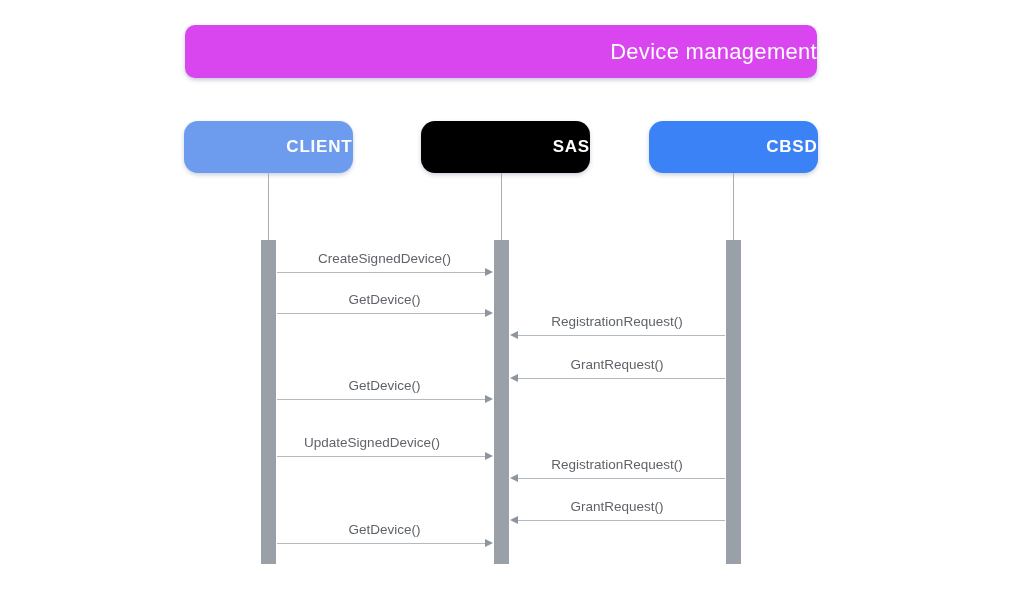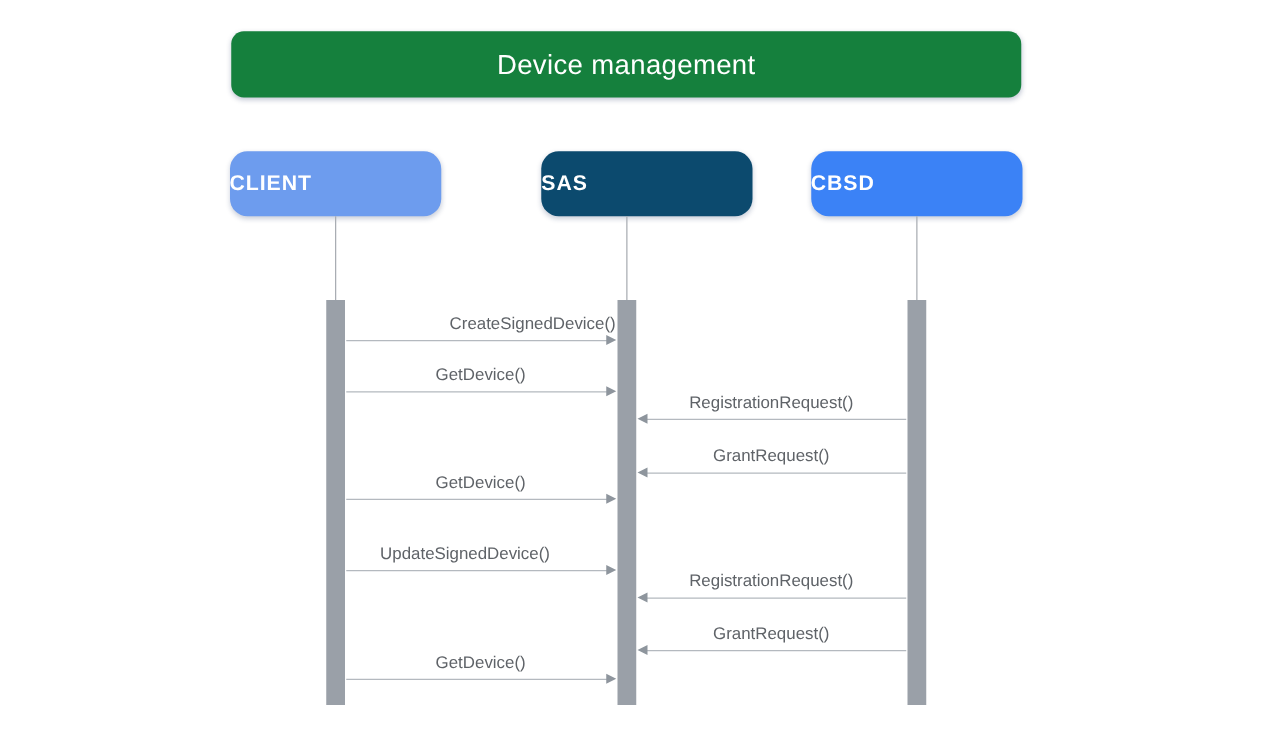--- a/index.html
+++ b/index.html
@@ -31,21 +31,21 @@
     box-shadow: 0 2px 4px rgba(20, 40, 90, 0.25);
   }
   .actor-box {
     position: absolute;
     top: 121px;
     width: 169px;
     height: 52px;
     border-radius: 14px;
     display: flex;
     align-items: center;
-    justify-content: flex-start;
+    justify-content: flex-end;
     color: #ffffff;
     font-size: 17px;
     font-weight: bold;
     letter-spacing: 0.8px;
     box-shadow: 0 2px 4px rgba(20, 40, 90, 0.22);
   }
   .lifeline-stub {
     position: absolute;
     top: 173px;
     width: 1px;
@@ -72,45 +72,45 @@
     width: 0;
     height: 0;
     border-top: 4.5px solid transparent;
     border-bottom: 4.5px solid transparent;
   }
 </style>
 </head>
 <body>
 
 <div id="stage">
-  <div class="title-bar" style="background: #15803d;">
+  <div class="title-bar" style="background: #d946ef; justify-content: flex-end;">
     <span>Device management</span>
   </div>
   <div>
       <div class="actor-box" style="left: 183.5px; background: rgb(109, 156, 238);">
         <span>CLIENT</span>
       </div>
-      <div class="actor-box" style="left: 433px; background: #0c4a6e;">
+      <div class="actor-box" style="left: 421px; background: #000000;">
         <span>SAS</span>
       </div>
       <div class="actor-box" style="left: 648.5px; background: #3b82f6;">
         <span>CBSD</span>
       </div>
     </div>
   <div>
       <div class="lifeline-stub" style="left: 268px; background: rgb(169, 173, 179);"></div>
       <div class="activation-bar" style="left: 260.5px; top: 240px; width: 15px; height: 324px; background: rgb(154, 160, 168);"></div>
       <div class="lifeline-stub" style="left: 501px; background: rgb(169, 173, 179);"></div>
       <div class="activation-bar" style="left: 493.5px; top: 240px; width: 15px; height: 324px; background: rgb(154, 160, 168);"></div>
       <div class="lifeline-stub" style="left: 733px; background: rgb(169, 173, 179);"></div>
       <div class="activation-bar" style="left: 725.5px; top: 240px; width: 15px; height: 324px; background: rgb(154, 160, 168);"></div>
     </div>
   <div>
       <div>
-        <div class="msg-label" style="left: 276.5px; width: 216px; top: 250px; text-align: right;">CreateSignedDevice()</div>
+        <div class="msg-label" style="left: 276.5px; width: 216px; top: 250px;">CreateSignedDevice()</div>
         <div class="msg-line" style="left: 276.5px; width: 209px; top: 272px; background: rgb(180, 185, 191);"></div>
         <div class="msg-arrowhead" style="top: 268.2px; left: 484.5px; border-left: 8px solid rgb(142, 149, 157);"></div>
       </div>
       <div>
         <div class="msg-label" style="left: 276.5px; width: 216px; top: 291px;">GetDevice()</div>
         <div class="msg-line" style="left: 276.5px; width: 209px; top: 313px; background: rgb(180, 185, 191);"></div>
         <div class="msg-arrowhead" style="top: 309.2px; left: 484.5px; border-left: 8px solid rgb(142, 149, 157);"></div>
       </div>
       <div>
         <div class="msg-label" style="left: 509.5px; width: 215px; top: 313px;">RegistrationRequest()</div>

